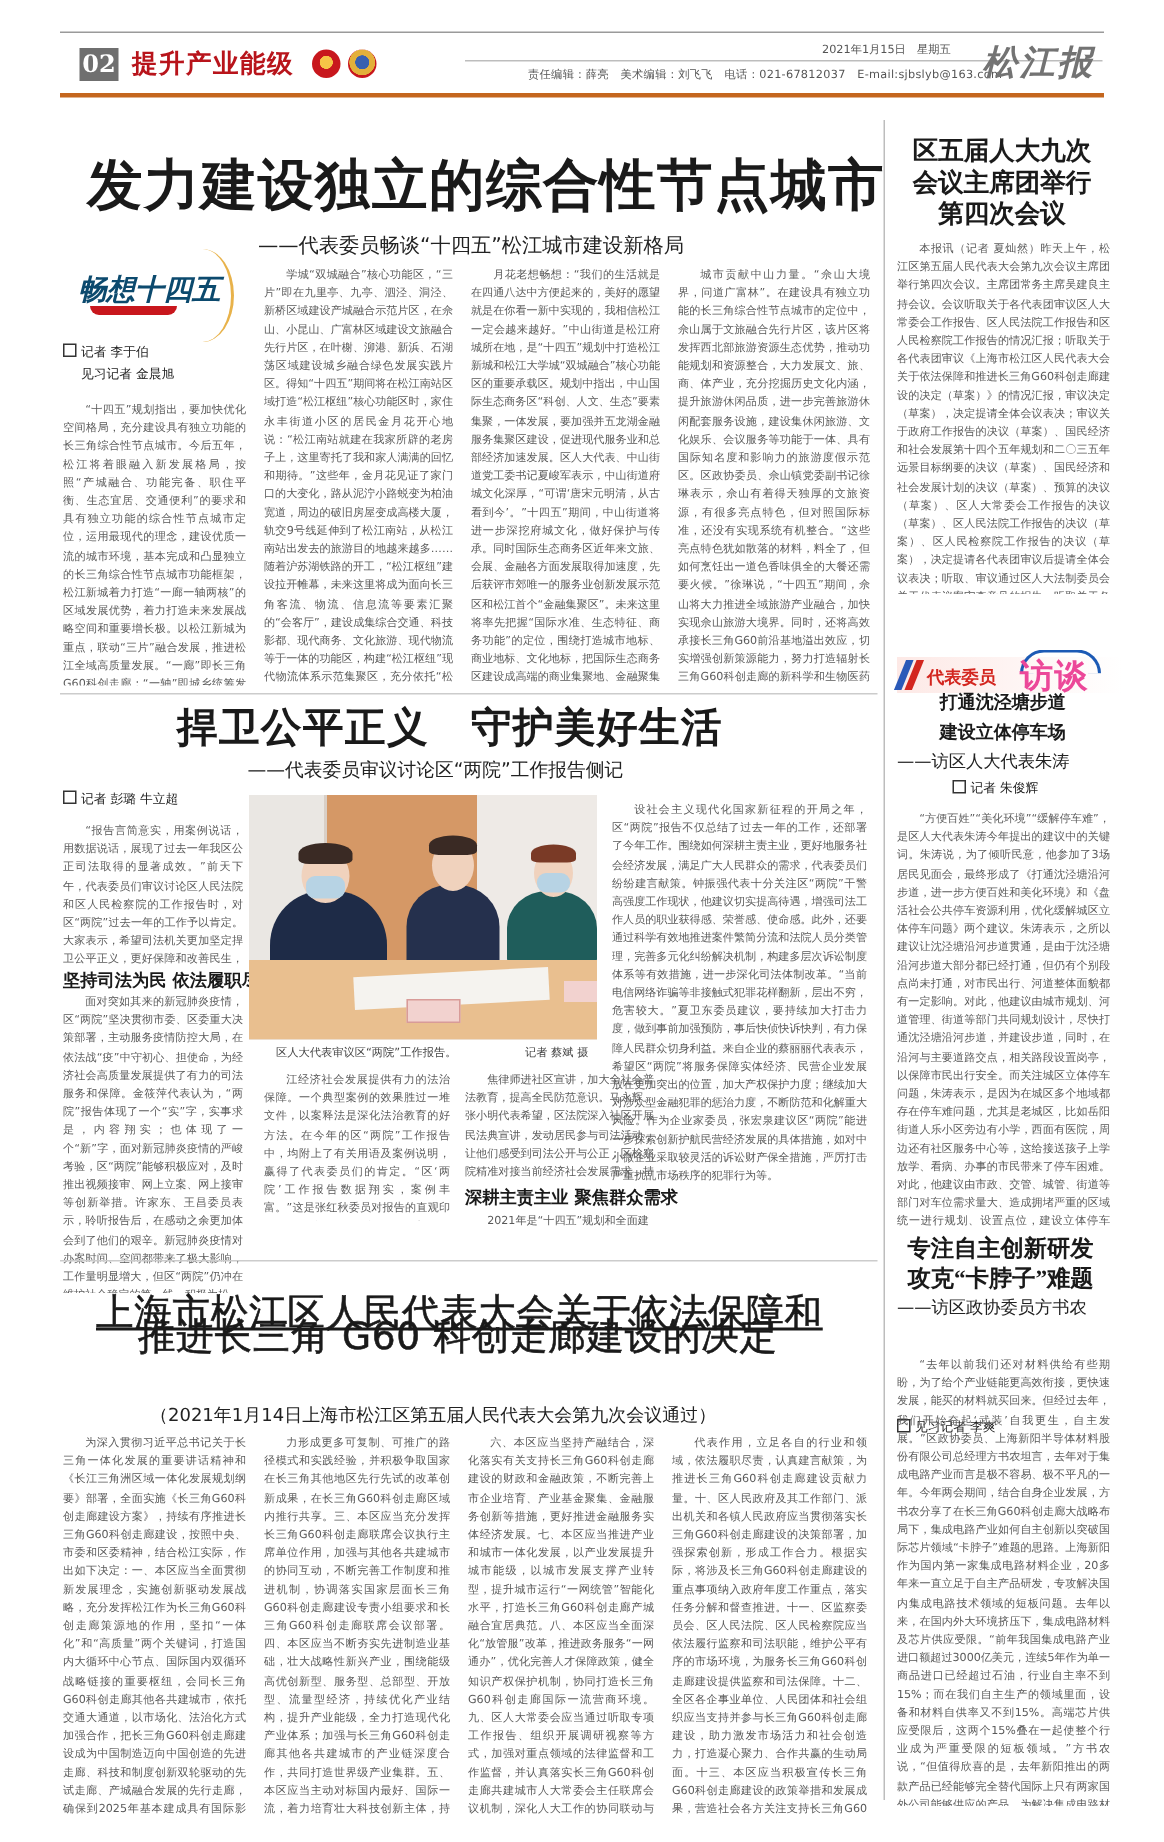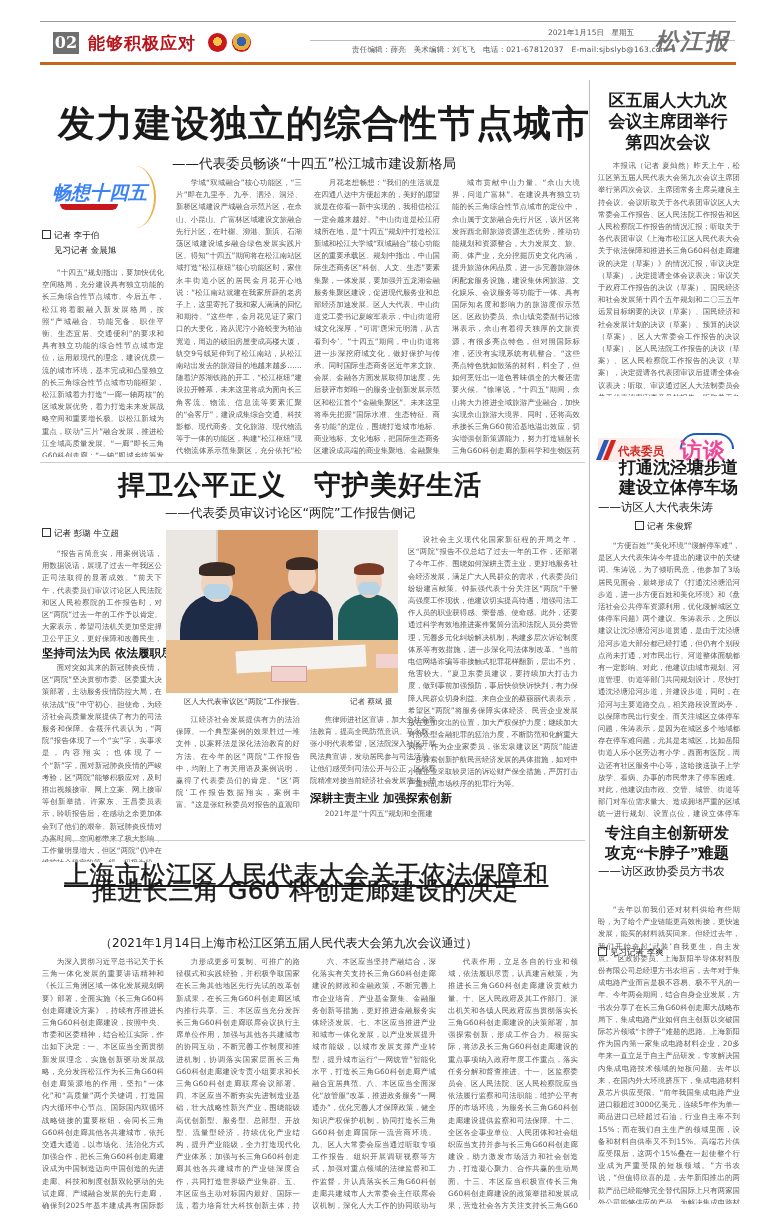--- a/index.html
+++ b/index.html
@@ -35,21 +35,21 @@
   
   .col { font-size:7.4px; line-height:12.2px; color:#5a5a5a; text-align:justify; overflow:hidden; }
   .col p { margin:0; text-indent:2em; }
   .byline { font-size:8.5px; color:#222; line-height:15px; }
   .byline .box { display:inline-block; width:7px; height:7px; border:1px solid #333; margin-right:3px; vertical-align:-1px; }
   .inner-head { font-family:"DejaVu Sans","Liberation Sans",sans-serif; font-weight:bold; font-size:11.5px; color:#1a1a1a; line-height:16px; }
 
   
   .changxiang { left:52px; top:170px; width:102px; height:60px; }
   .changxiang .cx-big { position:absolute; left:0; top:10px; font-family:"DejaVu Serif","Liberation Serif",serif; font-style:italic;
-                        font-weight:bold; font-size:19px; color:#3b82f6; }
+                        font-weight:bold; font-size:19px; color:#0c4a6e; }
   .changxiang .cx-arc { position:absolute; left:62px; top:-4px; width:40px; height:62px; border-right:2px solid #e8b24a; border-radius:0 50% 50% 0; }
   .changxiang .cx-flag { position:absolute; left:8px; top:34px; width:58px; height:6px; background:#c8171d; border-radius:0 0 10px 10px; }
 
   .photo { left:166px; top:530px; width:232px; height:163px; overflow:hidden; background:#d9cfc6; }
   .photo .wall-l { position:absolute; left:0; top:0; width:50px; height:120px; background:#eae7e3; }
   .photo .door { position:absolute; left:52px; top:0; width:100px; height:115px; background:#d59866; }
   .photo .wall-r { position:absolute; left:152px; top:0; width:80px; height:110px; background:#eeeae6; }
   .photo .table { position:absolute; left:0; top:110px; width:232px; height:53px; background:#e9bf8f; }
   .photo .person { position:absolute; border-radius:45% 45% 10px 10px; }
   .photo .p1 { left:14px; top:64px; width:78px; height:80px; background:#1e2b47; }
@@ -78,21 +78,21 @@
   .fangtan-logo .ft-small { position:absolute; left:20px; top:8px; font-size:11.5px; color:#d3261f; font-weight:bold; white-space:nowrap; }
   .fangtan-logo .ft-big { position:absolute; left:82px; top:0px; font-size:22px; color:#ec4899; font-weight:bold; white-space:nowrap; letter-spacing:1px; }
   .fangtan-logo .ft-arc { position:absolute; left:82px; top:-3px; width:50px; height:14px; border:2px solid #1c5ab5; border-bottom:none; border-radius:20px 20px 0 0; }
   .fangtan-logo .ft-bg { position:absolute; left:0; top:2px; width:150px; height:24px; background:linear-gradient(to right, #fde9e6, #fff); }
 </style>
 </head>
 <body>
 
 <div class="abs top-rule"></div>
 <div class="abs page-num">02</div>
-<div class="abs section-title">能够积极应对</div>
+<div class="abs section-title">提升产业能级</div>
 <div class="abs emblem e1"></div>
 <div class="abs emblem e2"></div>
 <div class="abs date-line">2021年1月15日　星期五</div>
 <div class="abs meta-rule"></div>
 <div class="abs meta-line">
   <span>责任编辑：薛亮</span>&nbsp;&nbsp;
   <span>美术编辑：刘飞飞</span>&nbsp;&nbsp;
   <span>电话：021-67812037</span>&nbsp;&nbsp;
   <span>E-mail:sjbslyb@163.com</span>
 </div>
@@ -166,21 +166,21 @@
 </div>
 <div class="abs photo-caption" style="left:184px; top:697px;">区人大代表审议区“两院”工作报告。</div>
 <div class="abs photo-caption" style="left:350px; top:697px;">记者 蔡斌 摄</div>
 
 <div class="abs col" style="left:176px; top:714px; width:124px; height:100px;">
     <p>江经济社会发展提供有力的法治保障。一个典型案例的效果胜过一堆文件，以案释法是深化法治教育的好方法。在今年的区“两院”工作报告中，均附上了有关用语及案例说明，赢得了代表委员们的肯定。“区‘两院’工作报告数据翔实，案例丰富。”这是张红秋委员对报告的直观印象。她建议，区“两院”要加大普法力度，进一步做好典型案件、影响力较大案件的宣传，以案普法、以案释法，聚</p>
   </div>
 <div class="abs col" style="left:310px; top:714px; width:126px; height:74px;">
     <p>焦律师进社区宣讲，加大全社会普法教育，提高全民防范意识。马永辉、张小明代表希望，区法院深入社区开展民法典宣讲，发动居民参与司法活动，让他们感受到司法公开与公正；区检察院精准对接当前经济社会发展需求，持续加强对涉黑涉恶、金融诈骗等犯罪活动的打击力度。</p>
   </div>
-<div class="abs inner-head" style="left:310px; top:790px; white-space:nowrap;">深耕主责主业 加强探索创新</div>
+<div class="abs inner-head" style="left:310px; top:790px; white-space:nowrap;">深耕主责主业 聚焦群众需求</div>
 <div class="abs col" style="left:310px; top:808px; width:126px; height:14px;">
     <p>2021年是“十四五”规划和全面建</p>
   </div>
 <div class="abs col" style="left:408px; top:534px; width:170px; height:282px;">
     <p>设社会主义现代化国家新征程的开局之年，区“两院”报告不仅总结了过去一年的工作，还部署了今年工作。围绕如何深耕主责主业，更好地服务社会经济发展，满足广大人民群众的需求，代表委员们纷纷建言献策。钟振强代表十分关注区“两院”干警高强度工作现状，他建议切实提高待遇，增强司法工作人员的职业获得感、荣誉感、使命感。此外，还要通过科学有效地推进案件繁简分流和法院人员分类管理，完善多元化纠纷解决机制，构建多层次诉讼制度体系等有效措施，进一步深化司法体制改革。“当前电信网络诈骗等非接触式犯罪花样翻新，层出不穷，危害较大。”夏卫东委员建议，要持续加大打击力度，做到事前加强预防，事后快侦快诉快判，有力保障人民群众切身利益。来自企业的蔡丽丽代表表示，希望区“两院”将服务保障实体经济、民营企业发展放在更加突出的位置，加大产权保护力度；继续加大对涉众型金融犯罪的惩治力度，不断防范和化解重大风险。作为企业家委员，张宏泉建议区“两院”能进一步探索创新护航民营经济发展的具体措施，如对中小微企业采取较灵活的诉讼财产保全措施，严厉打击严重扰乱市场秩序的犯罪行为等。</p>
   </div>
 
 <div class="abs" style="left:40px; top:840px; width:545px; height:1px; background:#ccc;"></div>
 
 <div class="abs hl-sans" style="left:64px; top:858px; font-size:25px; line-height:34px; font-weight:normal; -webkit-text-stroke:0.4px #1a1a1a; white-space:nowrap; letter-spacing:0.5px;text-decoration:underline;">上海市松江区人民代表大会关于依法保障和</div>
@@ -211,21 +211,21 @@
 
 <div class="abs fangtan-logo">
   <div class="ft-bg"></div>
   <div class="slash s1"></div>
   <div class="slash s2"></div>
   <div class="ft-small">代表委员</div>
   <div class="ft-arc"></div>
   <div class="ft-big">访谈</div>
 </div>
 
-<div class="abs hl-serif" style="left:619px; top:458px; width:135px; font-size:17px; line-height:20px; ">
+<div class="abs hl-serif" style="left:601px; top:458px; width:135px; font-size:12px; line-height:20px; text-align:center;">
   <div>打通沈泾塘步道</div>
   <div>建设立体停车场</div>
 </div>
 <div class="abs subhl" style="left:598px; top:500px; font-size:11.5px; white-space:nowrap;">——访区人大代表朱涛</div>
 <div class="abs byline" style="left:598px; top:519px;margin-left:37px;">
   <span class="box"></span><span>记者 朱俊辉</span>
 </div>
 <div class="abs col" style="left:598px; top:540px; width:142px; height:280px;">
     <p>“方便百姓”“美化环境”“缓解停车难”，是区人大代表朱涛今年提出的建议中的关键词。朱涛说，为了倾听民意，他参加了3场居民见面会，最终形成了《打通沈泾塘沿河步道，进一步方便百姓和美化环境》和《盘活社会公共停车资源利用，优化缓解城区立体停车问题》两个建议。朱涛表示，之所以建议让沈泾塘沿河步道贯通，是由于沈泾塘沿河步道大部分都已经打通，但仍有个别段点尚未打通，对市民出行、河道整体面貌都有一定影响。对此，他建议由城市规划、河道管理、街道等部门共同规划设计，尽快打通沈泾塘沿河步道，并建设步道，同时，在沿河与主要道路交点，相关路段设置岗亭，以保障市民出行安全。而关注城区立体停车问题，朱涛表示，是因为在城区多个地域都存在停车难问题，尤其是老城区，比如岳阳街道人乐小区旁边有小学，西面有医院，周边还有社区服务中心等，这给接送孩子上学放学、看病、办事的市民带来了停车困难。对此，他建议由市政、交管、城管、街道等部门对车位需求量大、造成拥堵严重的区域统一进行规划、设置点位，建设立体停车场。也可以引入社会力量和社会资源，共同参与管理，既能减少成本，又能达到精细化管理的目的。</p>
   </div>

